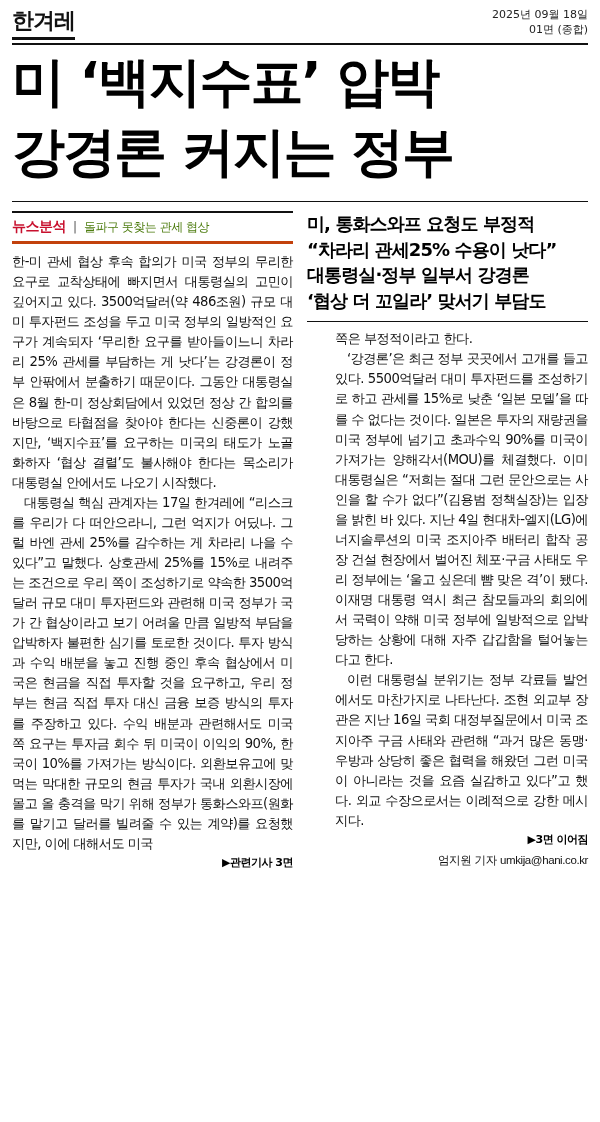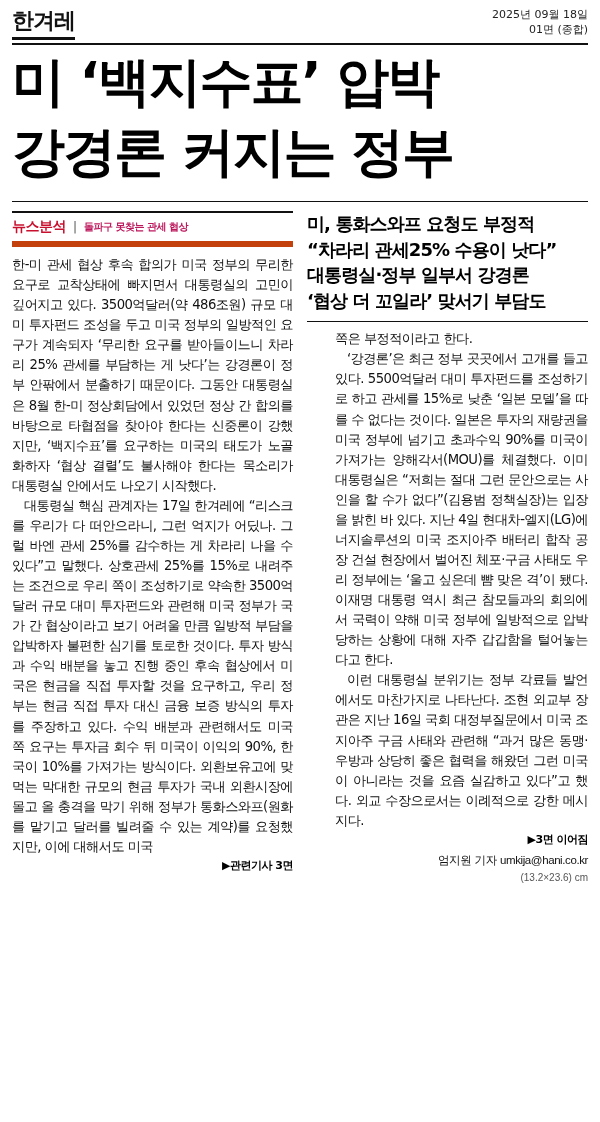--- a/index.html
+++ b/index.html
@@ -91,39 +91,39 @@
     min-width: 0;
   }
   .col-left { max-width: 286px; }
   .col-right { max-width: 286px; }
   
   .kicker {
     display: flex;
     align-items: center;
     gap: 7px;
     border-top: 2px solid #111;
-    border-bottom: 6px solid #c2410c;
+    border-bottom: 3px solid #c2410c;
     padding: 5px 0 5px 0;
     font-family: "DejaVu Sans", sans-serif;
   }
   .kicker-tag {
     color: #c8102e;
     font-weight: bold;
     font-size: 14px;
     letter-spacing: -0.5px;
   }
   .kicker-sep {
     color: #555;
     font-size: 12px;
   }
   .kicker-text {
-    font-weight: bold;
-    font-size: 10px;
+    font-weight: normal;
+    font-size: 12px;
     letter-spacing: -0.5px;
-    color: #be185d;
+    color: #4d7c0f;
   }
   
   .subheads {
     font-family: "DejaVu Sans", sans-serif;
     font-weight: bold;
     font-size: 18px;
     line-height: 1.42;
     letter-spacing: -0.9px;
     color: #000;
     border-bottom: 1px solid #111;
@@ -212,17 +212,16 @@
       <div class="body-text">
         <p class="first">쪽은 부정적이라고 한다.</p>
         <p>‘강경론’은 최근 정부 곳곳에서 고개를 들고 있다. 5500억달러 대미 투자펀드를 조성하기로 하고 관세를 15%로 낮춘 ‘일본 모델’을 따를 수 없다는 것이다. 일본은 투자의 재량권을 미국 정부에 넘기고 초과수익 90%를 미국이 가져가는 양해각서(MOU)를 체결했다. 이미 대통령실은 “저희는 절대 그런 문안으로는 사인을 할 수가 없다”(김용범 정책실장)는 입장을 밝힌 바 있다. 지난 4일 현대차-엘지(LG)에너지솔루션의 미국 조지아주 배터리 합작 공장 건설 현장에서 벌어진 체포·구금 사태도 우리 정부에는 ‘울고 싶은데 뺨 맞은 격’이 됐다. 이재명 대통령 역시 최근 참모들과의 회의에서 국력이 약해 미국 정부에 일방적으로 압박당하는 상황에 대해 자주 갑갑함을 털어놓는다고 한다.</p>
         <p>이런 대통령실 분위기는 정부 각료들 발언에서도 마찬가지로 나타난다. 조현 외교부 장관은 지난 16일 국회 대정부질문에서 미국 조지아주 구금 사태와 관련해 “과거 많은 동맹·우방과 상당히 좋은 협력을 해왔던 그런 미국이 아니라는 것을 요즘 실감하고 있다”고 했다. 외교 수장으로서는 이례적으로 강한 메시지다.</p>
       </div>
       <div class="ref">▶3면 이어짐</div>
       <div class="byline">
         <span>엄지원 기자</span>
         <span class="email">umkija@hani.co.kr</span>
       </div>
-      <div class="dims">(13.2×23.6) cm</div>
     </div>
 
   </div>
 </div>
 
 </body></html>

